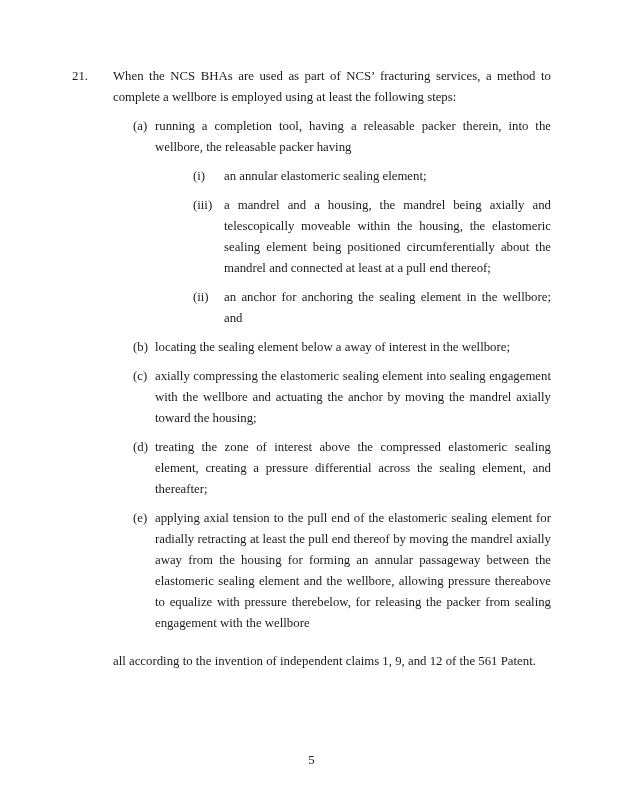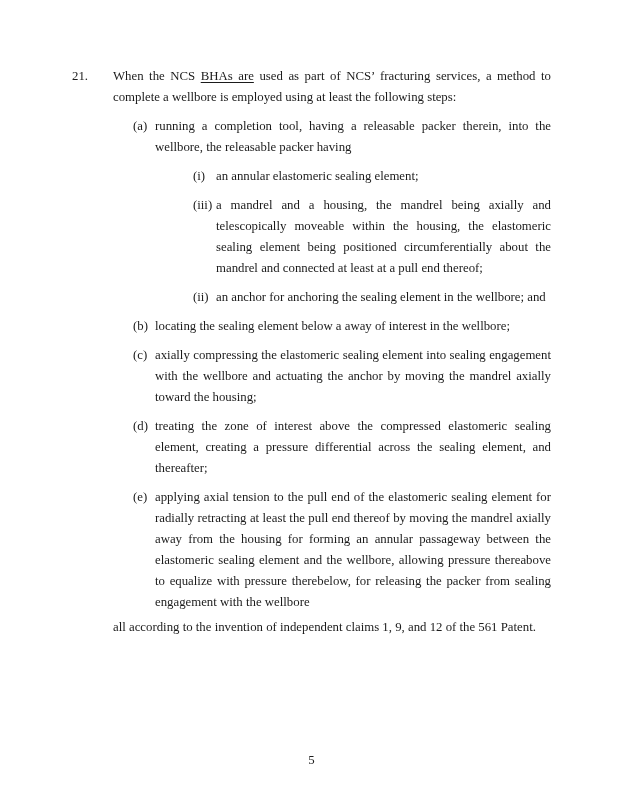--- a/index.html
+++ b/index.html
@@ -23,23 +23,23 @@
   }
   .numbered-para { display: flex; }
   .para-num { flex: 0 0 41px; }
   .para-body { flex: 1; }
   .jtext { text-align: justify; }
   .item { display: flex; margin-left: 20px; margin-top: 8px; }
   .item > .item-label { flex: 0 0 22px; }
   .item > .item-text { flex: 1; font-family: Liberation Serif, serif; }
   .sub { display: flex; margin-left: 80px; margin-top: 8px; }
   .sub > .sub-label { flex: 0 0 23px; }
-  .sub > .sub-text { flex: 1; }
-  .closing { margin-top: 4px; }
-  .u { text-decoration: underline; text-underline-offset: 2px; }
+  .sub > .sub-text { flex: 1; margin-left: 8px; }
+  .closing { margin-top: 17px; }
+  .u { text-underline-offset: 2px; }
   .footer {
     position: absolute;
     top: 750px;
     left: 0;
     width: 100%;
     text-align: center;
   }
 </style>
 </head>
 <body>

